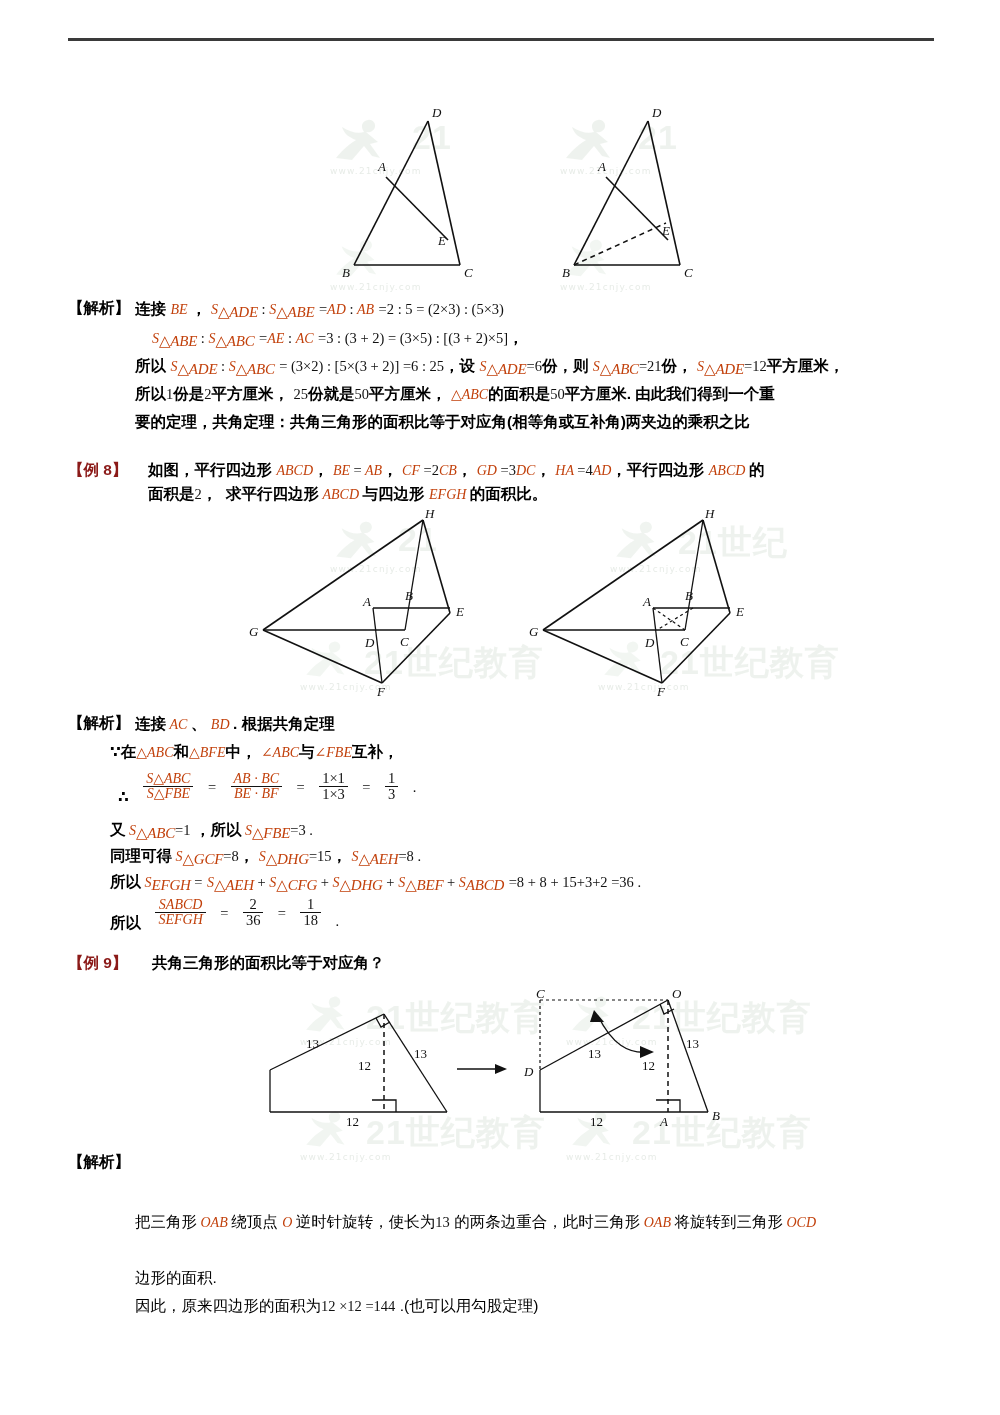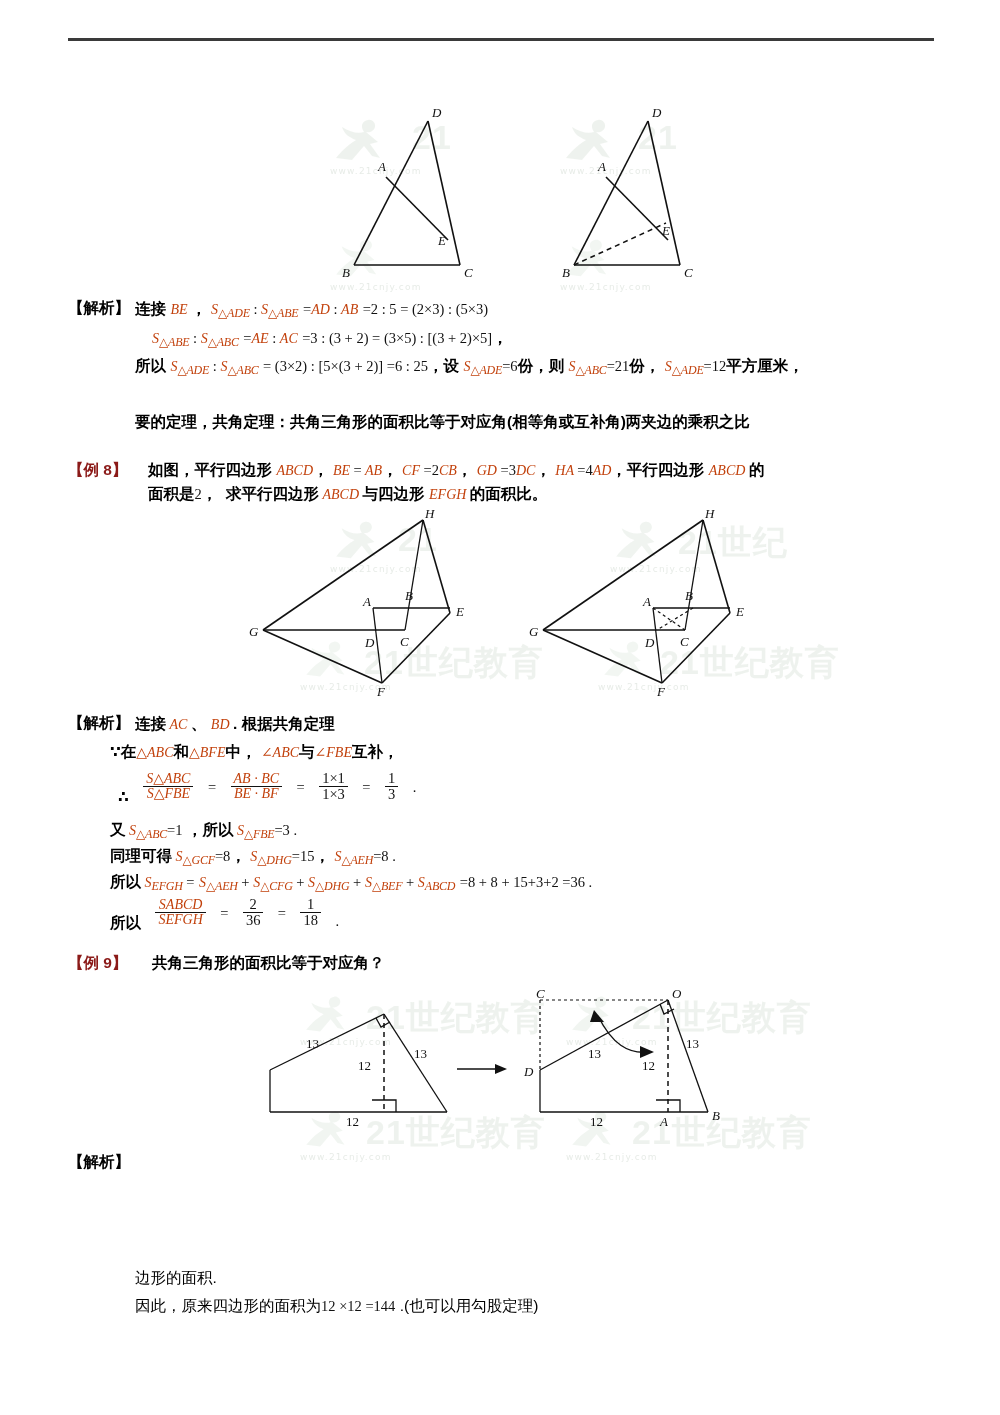--- a/index.html
+++ b/index.html
@@ -83,21 +83,21 @@
     font-size: 14px;
     color: #c2410c;
   }
   .mn {              
     font-family: "Liberation Serif", "DejaVu Serif", serif;
     font-style: normal;
     font-size: 14.5px;
     color: #111;
   }
   .sub {
-    font-size: 12px;
+    font-size: 15px;
     vertical-align: -3px;
     font-style: italic;
     letter-spacing: -0.2px;
   }
   .exlabel {
     color: #8b1a18;
     font-weight: bold;
     font-size: 15.5px;
     font-family: "Liberation Sans", sans-serif;
   }
@@ -284,20 +284,25 @@
     <span class="mn">=3 : (3 + 2) = (3×5) : [(3 + 2)×5]</span><span class="cn">，</span>
   </div>
   <div class="tx" style="left:135px; top:356px;">
     <span class="cn">所以</span>
     <span class="mi"> S<span class="sub">△ADE</span></span><span class="mn"> : </span><span class="mi">S<span class="sub">△ABC</span></span>
     <span class="mn">= (3×2) : [5×(3 + 2)] =6 : 25</span><span class="cn">，设</span>
     <span class="mi"> S<span class="sub">△ADE</span></span><span class="mn">=6</span><span class="cn">份，则</span>
     <span class="mi"> S<span class="sub">△ABC</span></span><span class="mn">=21</span><span class="cn">份，</span>
     <span class="mi"> S<span class="sub">△ADE</span></span><span class="mn">=12</span><span class="cn">平方厘米</span><span class="cn">，</span>
   </div>
+  <div class="tx" style="left:135px; top:384px;">
+    <span class="cn">所以</span><span class="mn">1</span><span class="cn">份是</span><span class="mn">2</span><span class="cn">平方厘米，</span>
+    <span class="mn">25</span><span class="cn">份就是</span><span class="mn">50</span><span class="cn">平方厘米，</span>
+    <span class="mi">△ABC</span><span class="cn">的面积是</span><span class="mn">50</span><span class="cn">平方厘米</span><span class="cn">. 由此我们得到一个重</span>
+  </div>
   <div class="tx" style="left:135px; top:412px;">
     <span class="cn">要的定理，共角定理：共角三角形的面积比等于对应角(相等角或互补角)两夹边的乘积之比</span>
   </div>
 
   <div class="tx" style="left:68px; top:460px;">
     <span class="exlabel">【例 8】</span>
   </div>
   <div class="tx" style="left:148px; top:460px;">
     <span class="cn">如图，平行四边形</span>
     <span class="mi"> ABCD</span><span class="cn">，</span>
@@ -492,20 +497,26 @@
       <text class="lbl-n" x="68" y="70">13</text>
       <text class="lbl-n" x="166" y="60">13</text>
       <text class="lbl-n" x="122" y="82">12</text>
       <text class="lbl-n" x="70" y="138">12</text>
     </svg>
   </div>
 
   <div class="tx" style="left:68px; top:1152px;">
     <span class="cn">【解析】</span>
   </div>
+  <div class="tx" style="left:135px; top:1212px;">
+    <span class="cn cn-n">把三角形</span><span class="mi"> OAB </span><span class="cn cn-n">绕顶点</span>
+    <span class="mi"> O </span><span class="cn cn-n">逆时针旋转，使长为</span><span class="mn">13</span>
+    <span class="cn cn-n">的两条边重合，此时三角形</span><span class="mi"> OAB </span>
+    <span class="cn cn-n">将旋转到三角形</span><span class="mi"> OCD</span>
+  </div>
   <div class="tx" style="left:135px; top:1268px;">
     <span class="cn cn-n">边形的面积.</span>
   </div>
   <div class="tx" style="left:135px; top:1296px;">
     <span class="cn cn-n">因此，原来四边形的面积为</span><span class="mn">12 ×12 =144</span>
     <span class="cn cn-n">.(也可以用勾股定理)</span>
   </div>
 
 </div>
 

